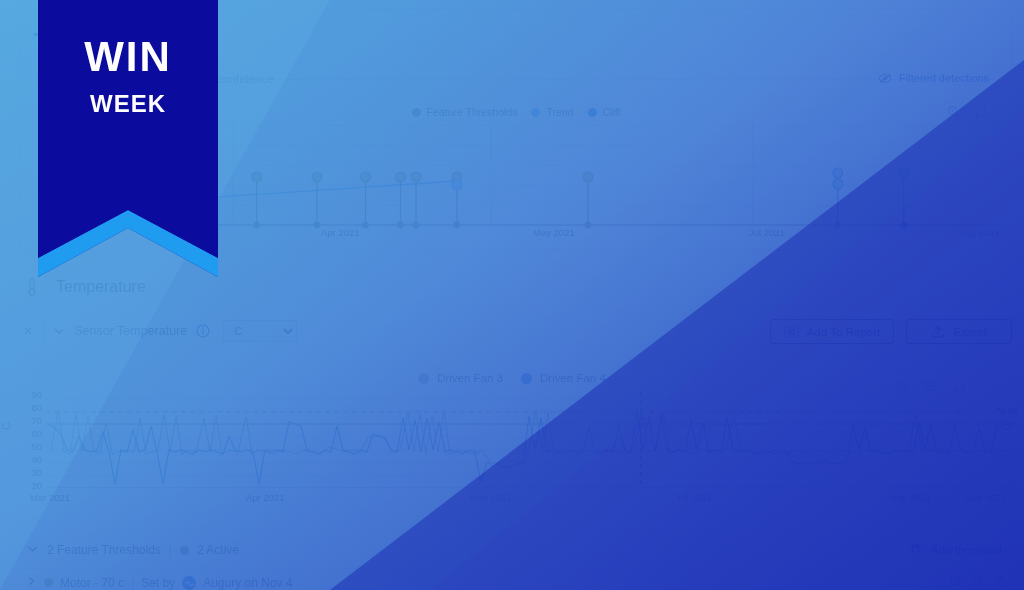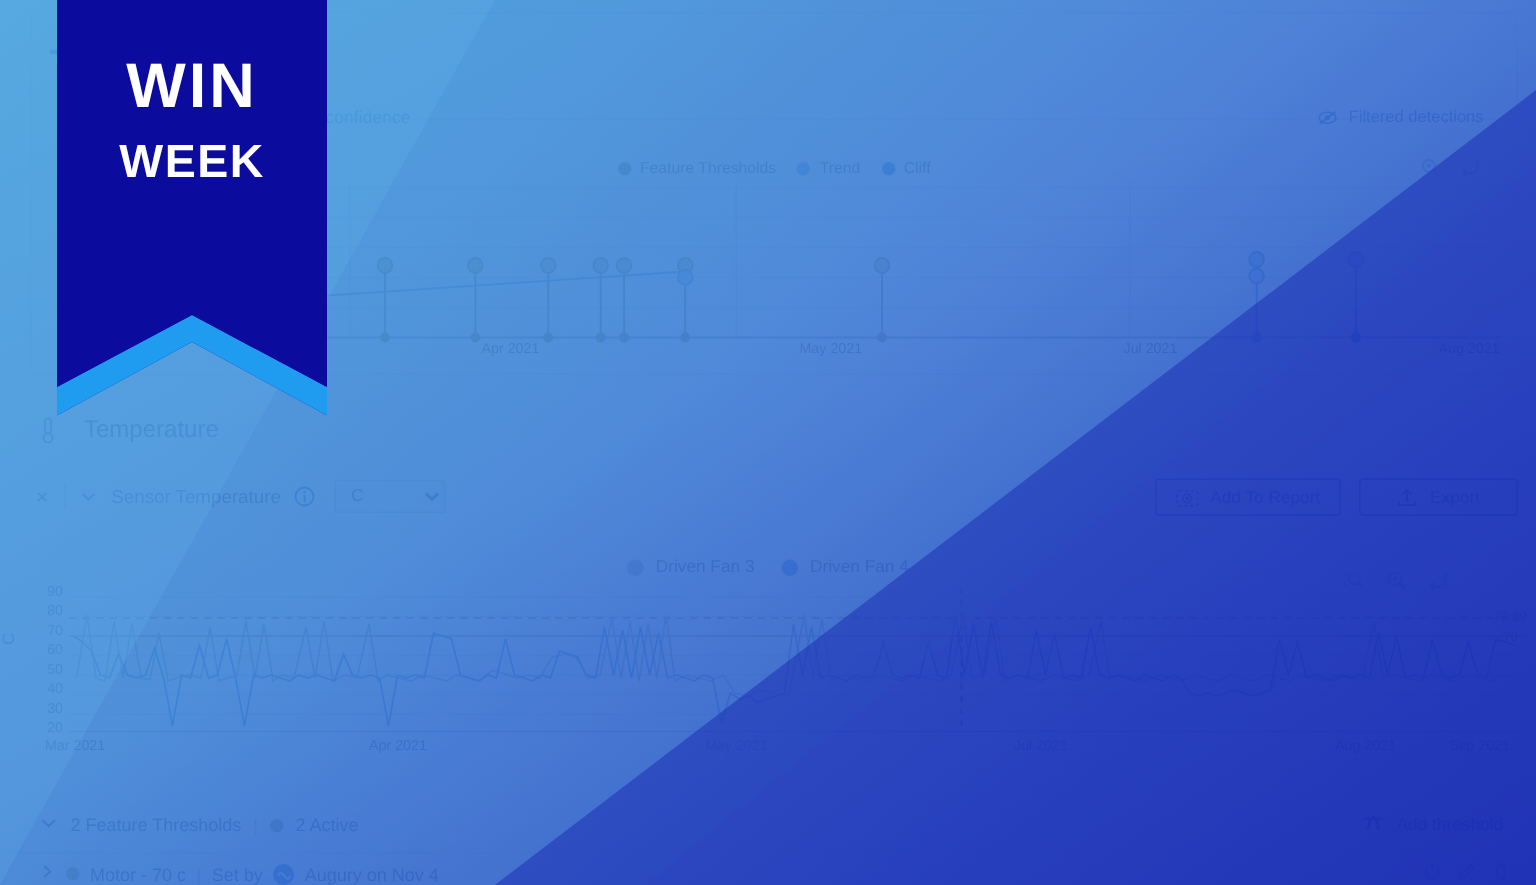--- a/index.html
+++ b/index.html
@@ -87,21 +87,21 @@
   .wash{position:absolute;inset:0;pointer-events:none;}
   .wash .w1{position:absolute;inset:0;background:linear-gradient(125deg,#3f98d8 0%,#3f8fd6 28%,#3e6ed0 55%,#2b46c4 78%,#1d2fb6 100%);opacity:.78;}
   .wash .w2{position:absolute;inset:0;
     background:linear-gradient(to bottom right, rgba(70,165,225,.55) 0%, rgba(62,120,215,.5) 45%, rgba(22,40,180,.72) 100%);}
 
   
   .ribbon{position:absolute;left:38px;top:0;width:180px;height:277px;}
   .ribbon-txt{position:absolute;left:0;right:0;top:36px;text-align:center;color:#fff;}
   .ribbon-txt .l1{font-size:42px;font-weight:700;letter-spacing:2px;line-height:1;}
   .ribbon-txt .l2{font-size:25px;font-weight:700;letter-spacing:1px;margin-top:22px;line-height:1;}
-  .ribbon-txt .l3{font-size:31px;font-weight:700;letter-spacing:1px;margin-top:14px;line-height:1;}
+  .ribbon-txt .l3{font-size:24px;font-weight:700;letter-spacing:1px;margin-top:14px;line-height:1;}
 </style>
 </head>
 <body>
 
 <div id="root">
 
   <div class="app">
 
     <div class="card-top">
 

